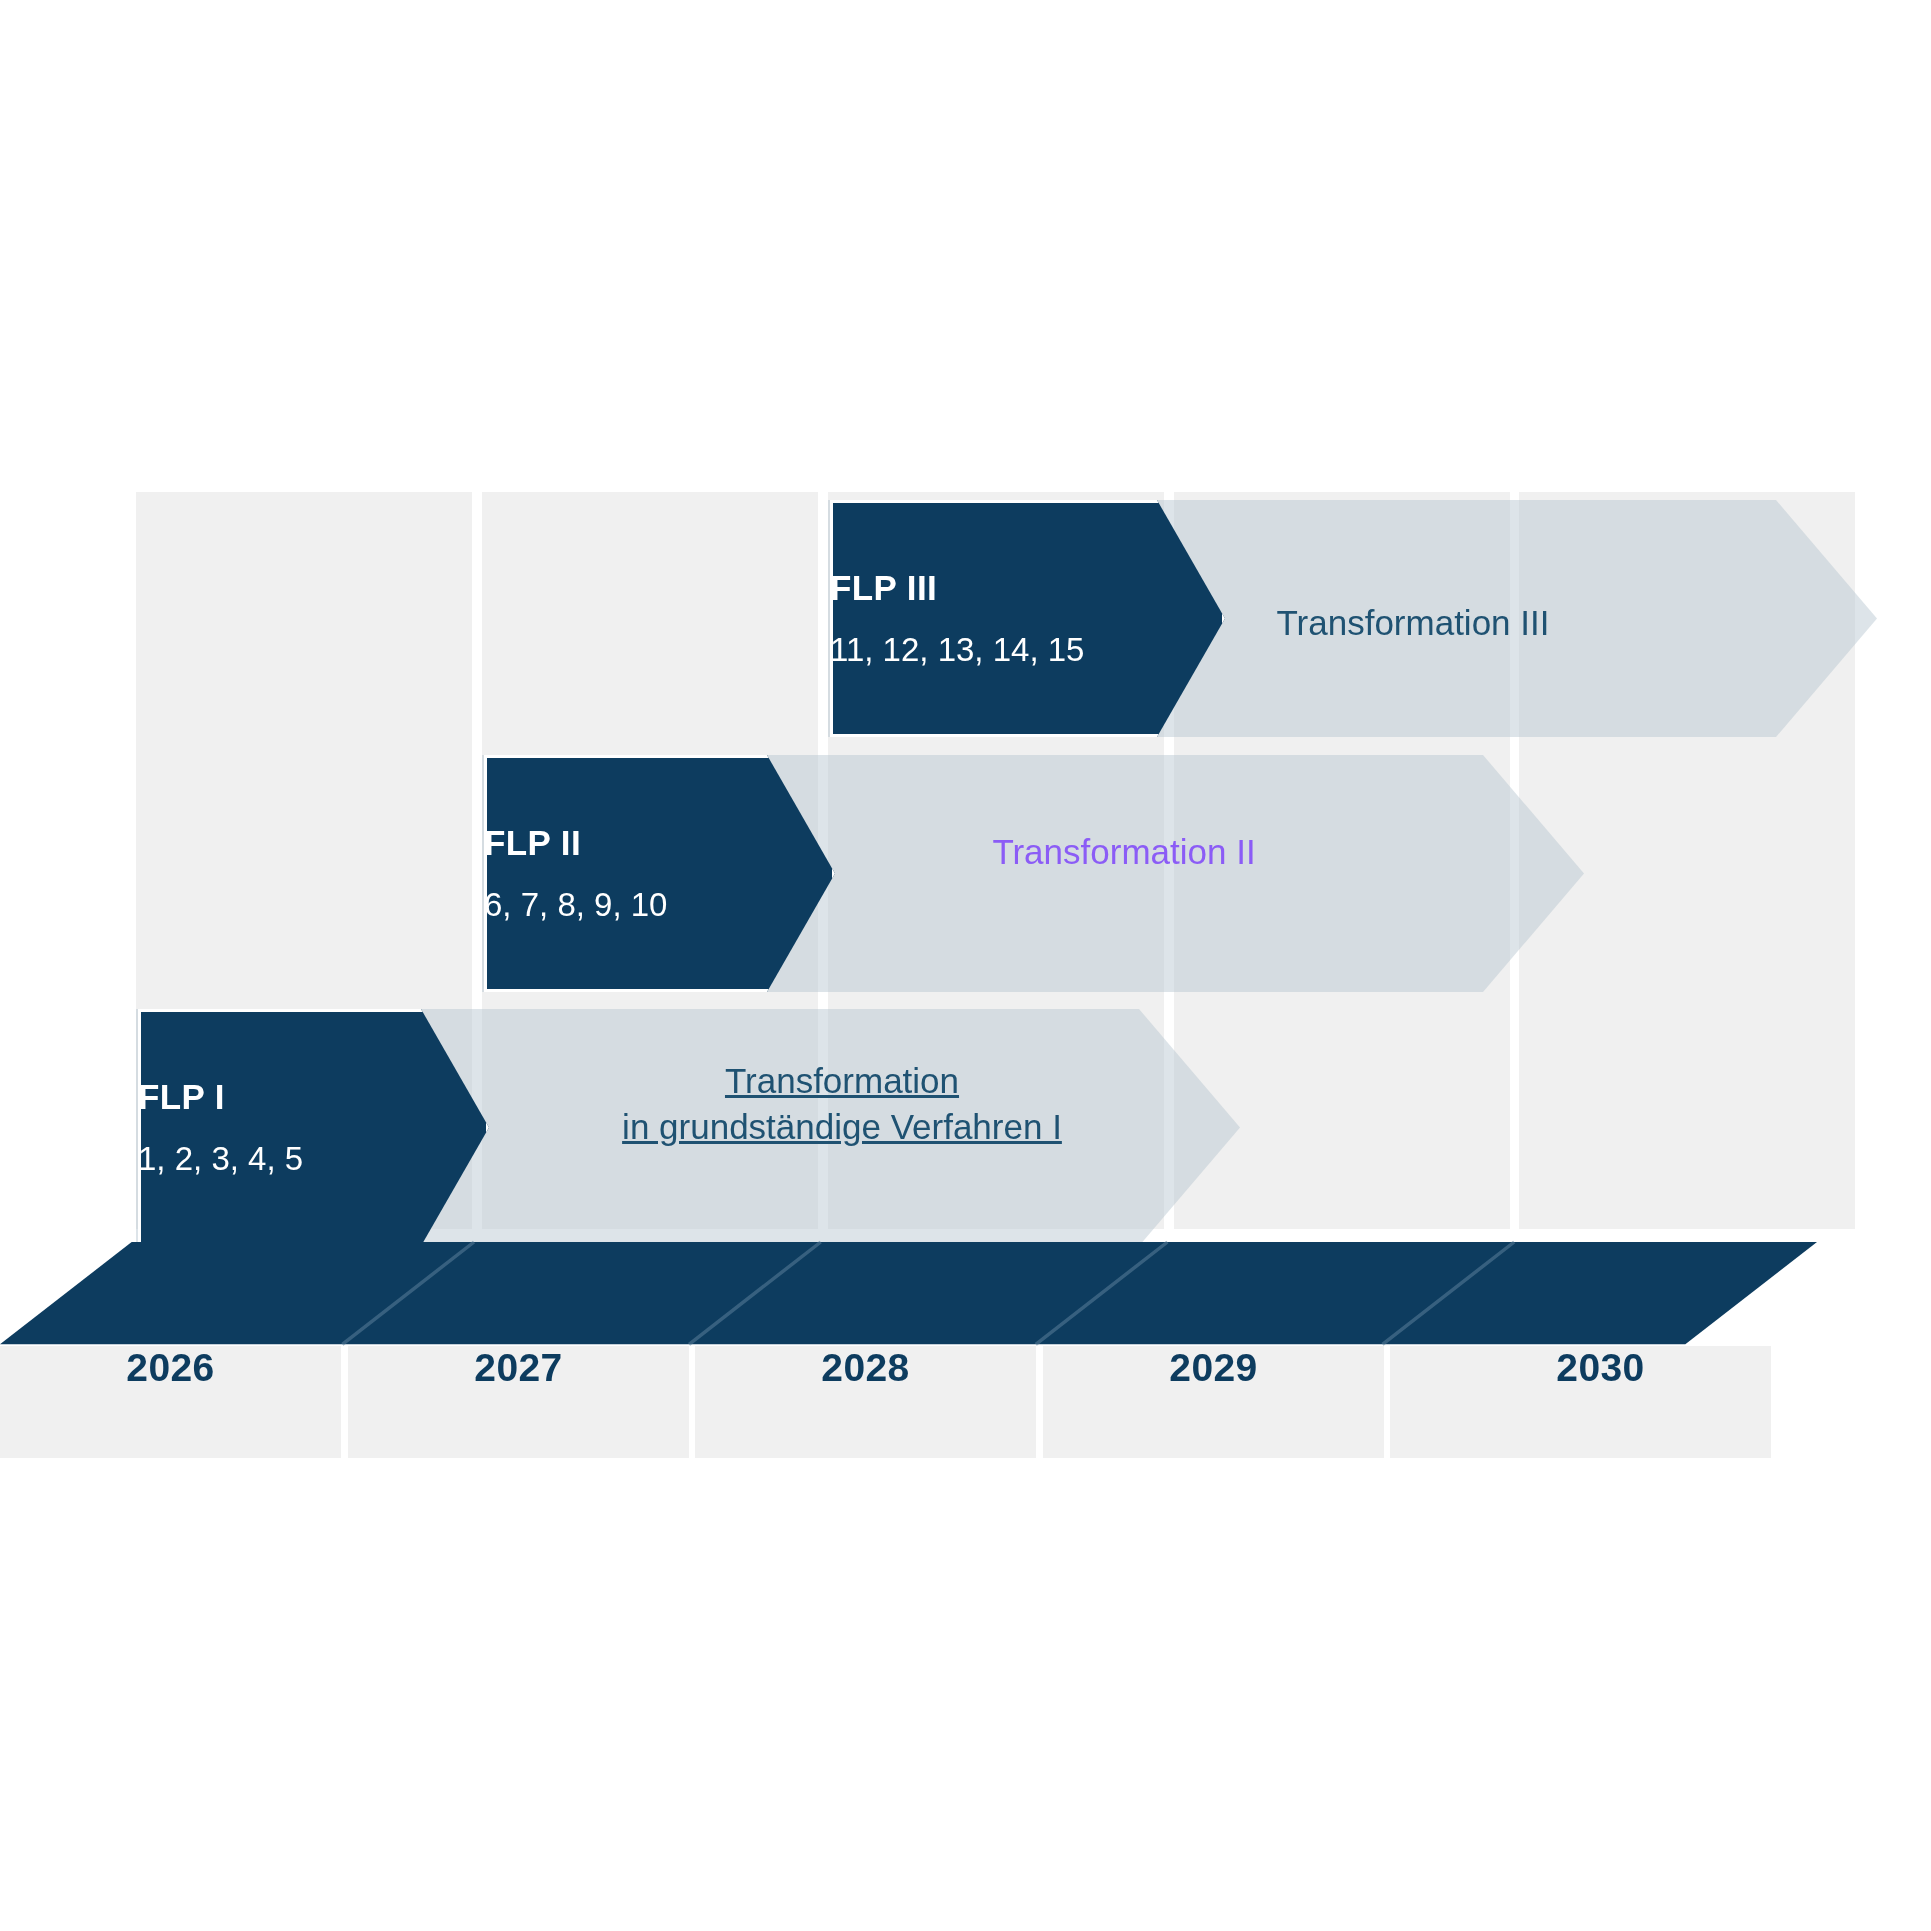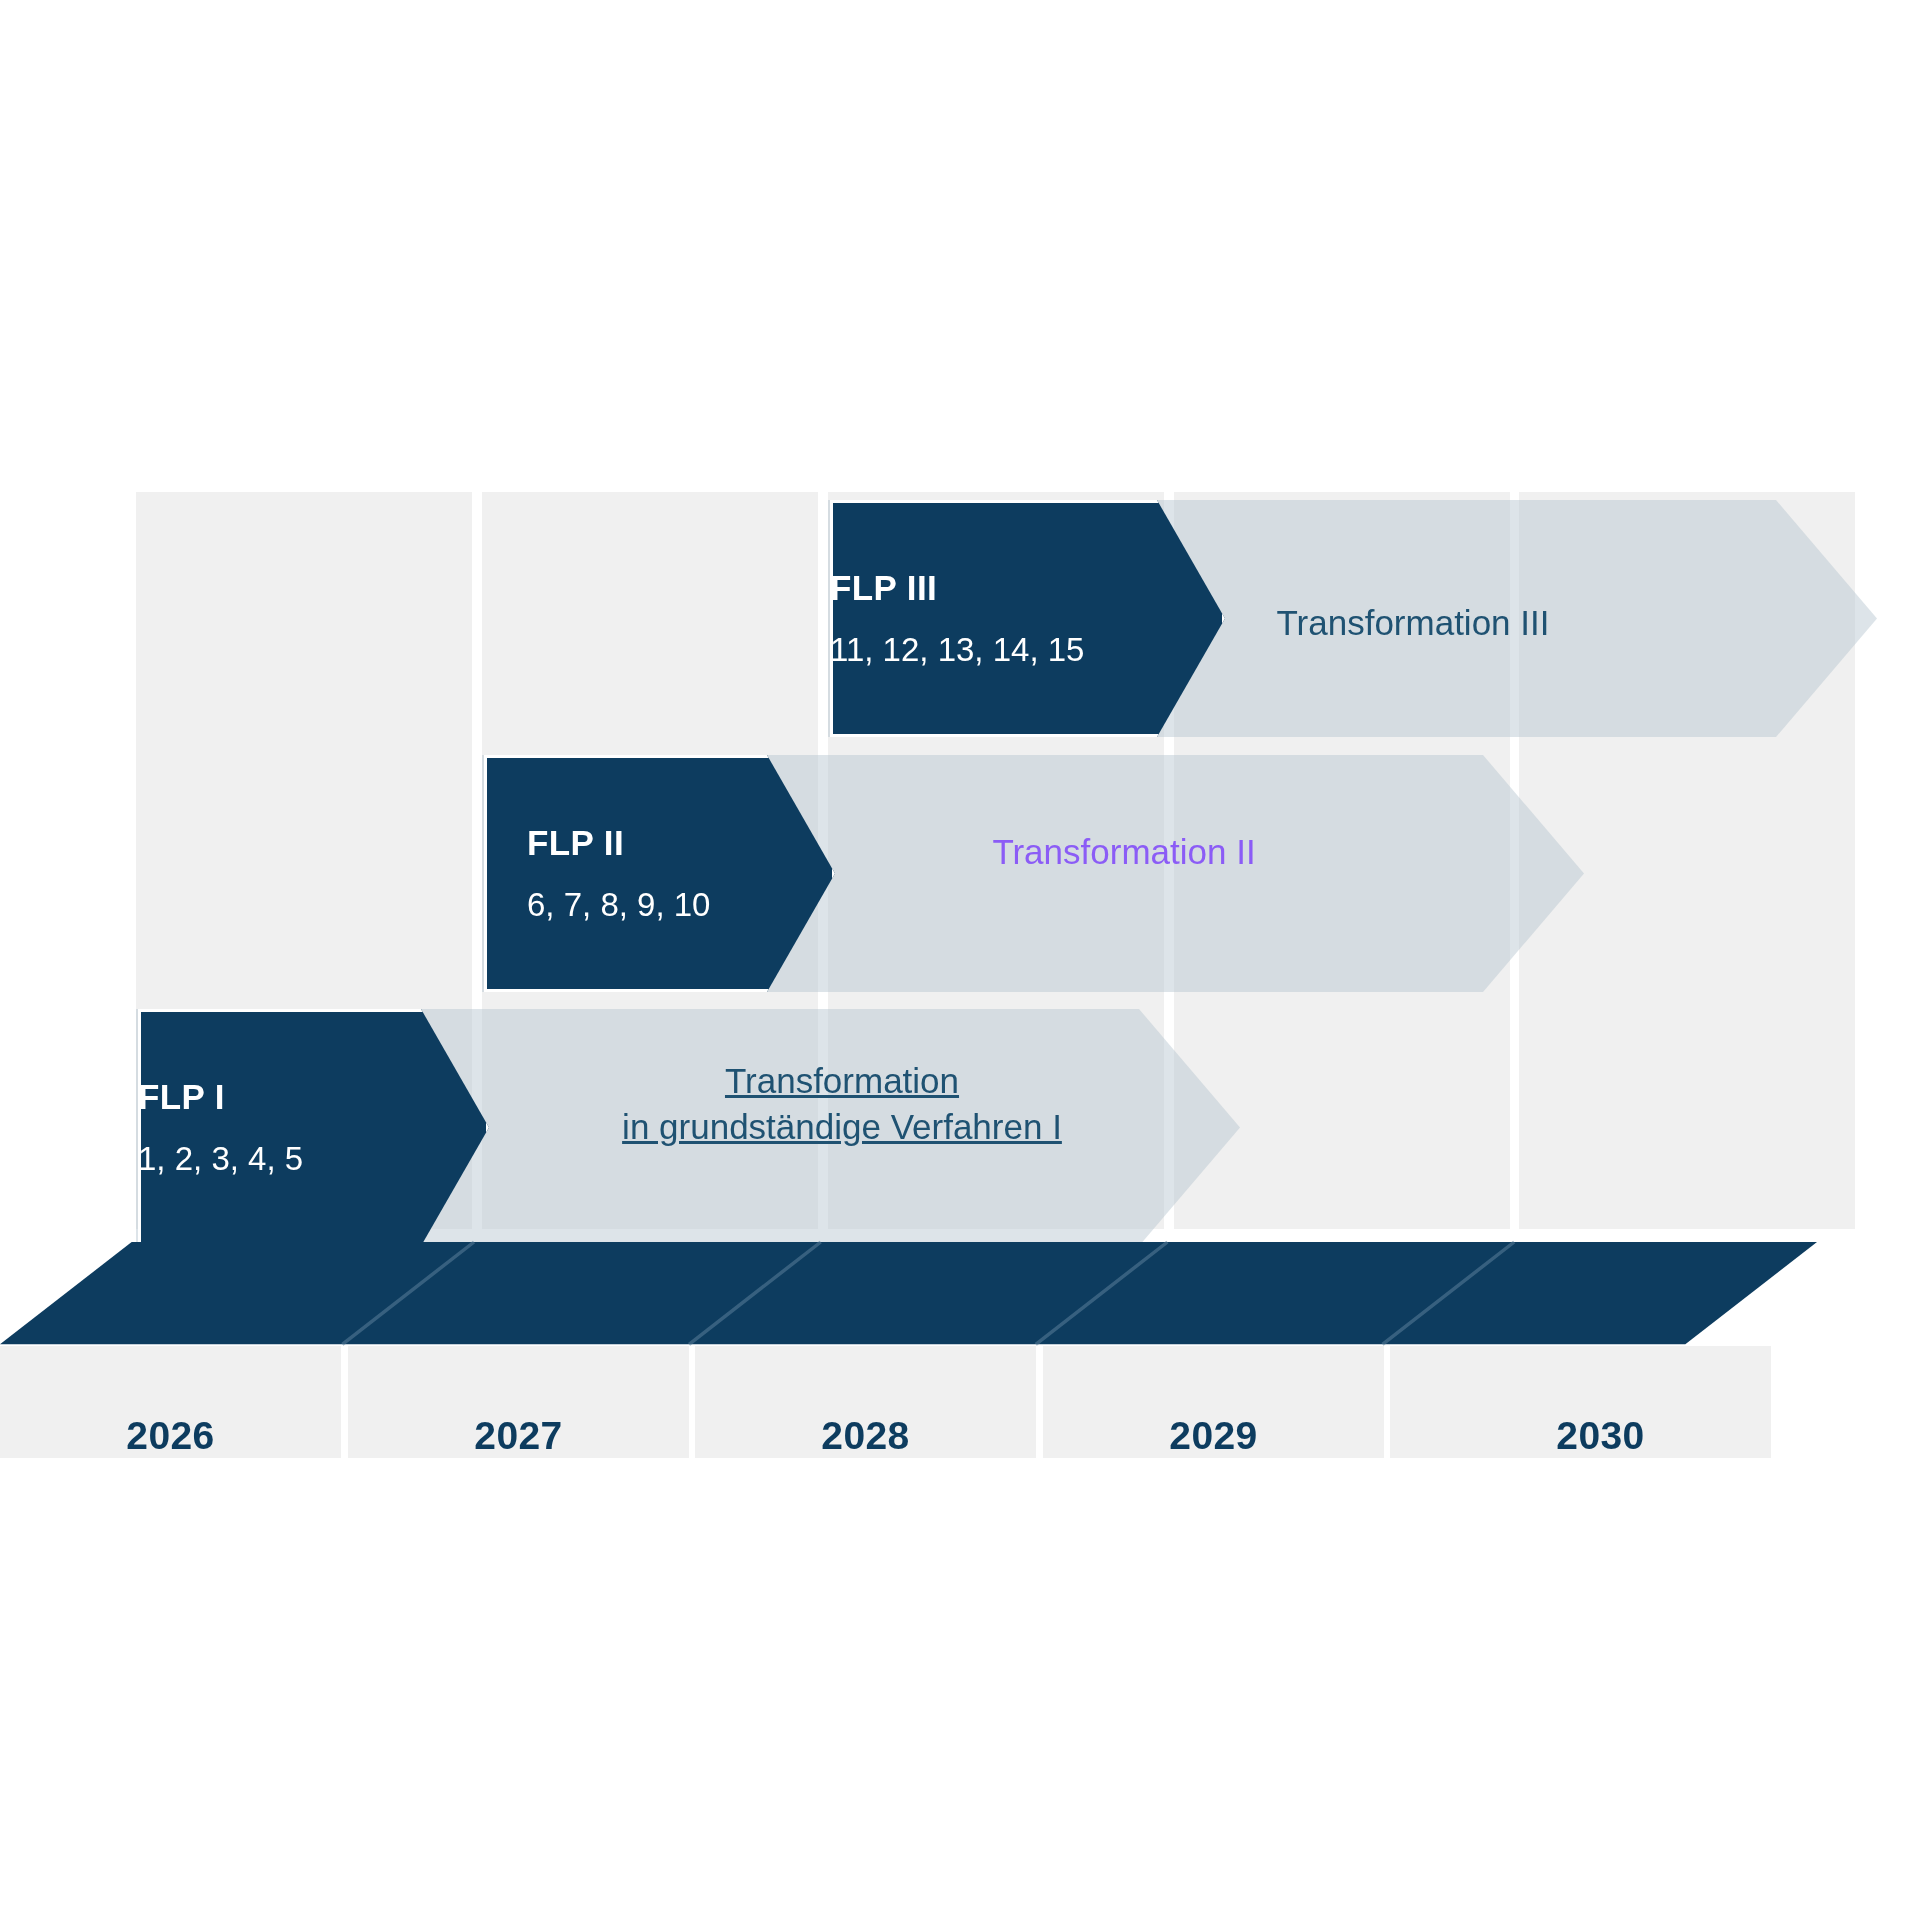--- a/index.html
+++ b/index.html
@@ -53,21 +53,21 @@
 
   
   #timebar{
     position:absolute;left:0;top:1242px;width:1817px;height:104px;
     overflow:visible;
   }
   
   .yearcell{
     position:absolute;top:1346px;height:112px;
     background:#f0f0f0;
-    display:flex;align-items:flex-end;justify-content:center;
+    display:flex;align-items:flex-start;justify-content:center;
   }
   .yearcell span{
     color:#0d3c5f;font-size:39px;font-weight:bold;letter-spacing:0.4px;
   }
 </style>
 </head>
 <body>
 
 <div id="stage">
 
@@ -86,21 +86,21 @@
     <div class="outline"></div>
     <div class="title">FLP  III</div>
     <div class="nums">11, 12, 13, 14, 15</div>
   </div>
 
   <div class="band" style="left:482px;top:755px;width:1102px;height:237px;
               clip-path:polygon(0 0, calc(100% - 101px) 0, 100% 50%, calc(100% - 101px) 100%, 0 100%);">
   </div>
   <div class="bandlabel" style="position:absolute;left:878px;top:830px;width:492px;text-align:center;color:#8b5cf6;font-size:35px;line-height:1.28;">Transformation II</div>
 
-  <div class="flp" style="left:484px;top:755px;width:351px;height:237px;padding-left:43px;">
+  <div class="flp" style="left:484px;top:755px;width:351px;height:237px;">
     <div class="outline"></div>
     <div class="title">FLP II</div>
     <div class="nums">6, 7, 8, 9, 10</div>
   </div>
 
   <div class="band" style="left:136px;top:1009px;width:1104px;height:237px;
               clip-path:polygon(0 0, calc(100% - 101px) 0, 100% 50%, calc(100% - 101px) 100%, 0 100%);">
   </div>
   <div class="bandlabel" style="position:absolute;left:535px;top:1058px;width:614px;text-align:center;color:#1f5272;font-size:35px;line-height:1.3;white-space:pre-line;text-decoration:underline;">Transformation
 in grundständige Verfahren I</div>

